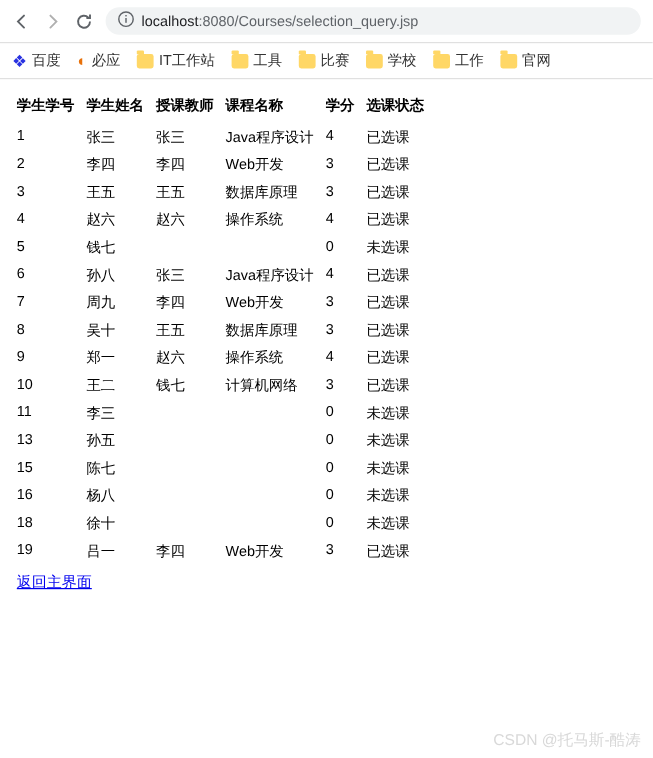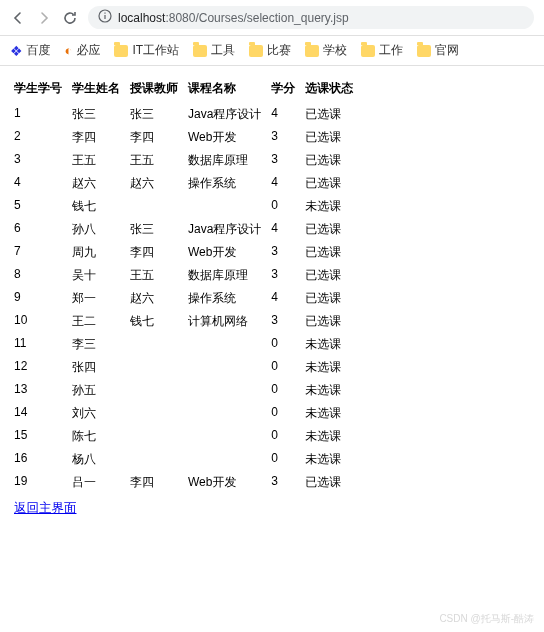--- a/index.html
+++ b/index.html
@@ -21,21 +21,21 @@
     table { border-collapse: collapse; font-size: 12px; }
     th { text-align: left; font-weight: bold; padding: 4px 10px 6px 0; color: #000; white-space: nowrap; }
     td { padding: 3px 10px 3px 0; color: #000; white-space: nowrap; vertical-align: top; }
     .col-id { min-width: 48px; }
     .col-name { min-width: 50px; }
     .col-teacher { min-width: 50px; }
     .col-course { min-width: 82px; font-family: Liberation Serif, serif; }
     .col-credit { min-width: 30px; }
     .col-status { min-width: 50px; }
     .back-link { display: inline-block; margin-top: 6px; color: #0000ee; text-decoration: underline; font-size: 12.5px; cursor: pointer; }
-    .watermark { position: fixed; bottom: 6px; right: 10px; color: #c8c8c8; font-size: 10px; opacity: 0.7; margin-left: 11px; }
+    .watermark { position: fixed; bottom: 6px; right: 10px; color: #c8c8c8; font-size: 13px; opacity: 0.7; margin-left: 11px; }
   </style>
 </head>
 <body>
 
 <div class="toolbar">
   <span class="nav-icon">
     <svg width="16" height="16" viewBox="0 0 16 16">
         <path d="M10 3 L5 8 L10 13" stroke="#5f6368" stroke-width="1.6" fill="none" stroke-linecap="round"></path>
       </svg>
   </span>
@@ -194,54 +194,46 @@
         </tr>
         <tr>
           <td>11</td>
           <td>李三</td>
           <td></td>
           <td></td>
           <td>0</td>
           <td>未选课</td>
         </tr>
         <tr>
-          <td>12</td>
-          <td>张四</td>
-          <td></td>
-          <td></td>
-          <td>0</td>
-          <td>未选课</td>
-        </tr>
-        <tr>
           <td>13</td>
           <td>孙五</td>
           <td></td>
           <td></td>
           <td>0</td>
           <td>未选课</td>
         </tr>
         <tr>
-          <td>14</td>
-          <td>刘六</td>
-          <td></td>
-          <td></td>
-          <td>0</td>
-          <td>未选课</td>
-        </tr>
-        <tr>
           <td>15</td>
           <td>陈七</td>
           <td></td>
           <td></td>
           <td>0</td>
           <td>未选课</td>
         </tr>
         <tr>
           <td>16</td>
           <td>杨八</td>
+          <td></td>
+          <td></td>
+          <td>0</td>
+          <td>未选课</td>
+        </tr>
+        <tr>
+          <td>18</td>
+          <td>徐十</td>
           <td></td>
           <td></td>
           <td>0</td>
           <td>未选课</td>
         </tr>
         <tr>
           <td>19</td>
           <td>吕一</td>
           <td>李四</td>
           <td>Web开发</td>

